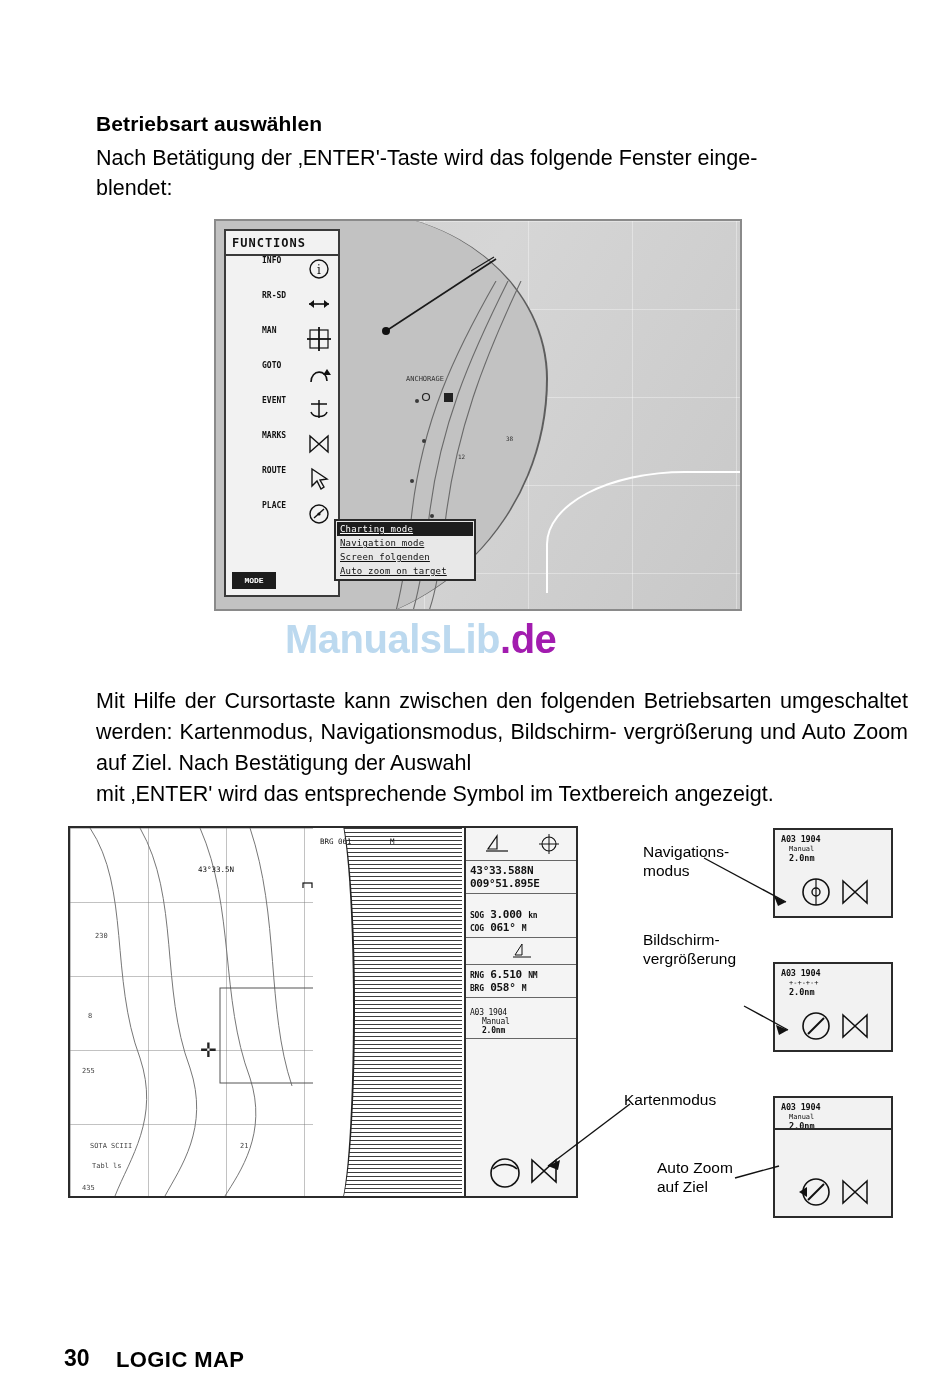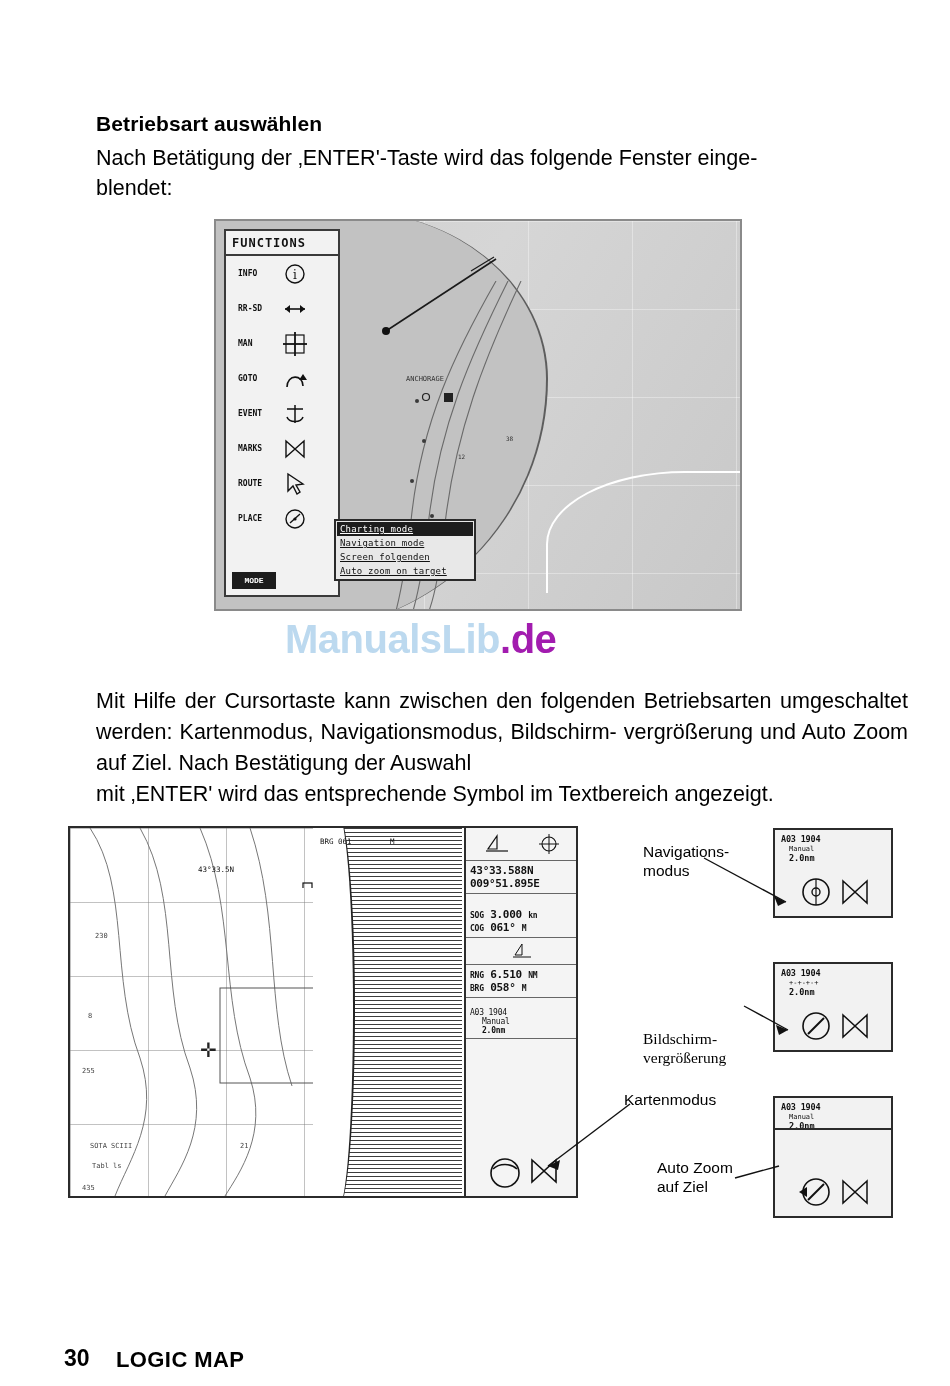--- a/index.html
+++ b/index.html
@@ -61,21 +61,21 @@
   .fnpanel{
     position:absolute;left:8px;top:8px;width:116px;height:368px;
     background:#f2f2f2;border:2px solid #3a3a3a;box-sizing:border-box;
     font-family:"DejaVu Sans Mono", monospace;
   }
   .fnpanel .title{
     font-size:12px;font-weight:bold;letter-spacing:1px;
     padding:5px 0 4px 6px;border-bottom:2px solid #3a3a3a;color:#111;
   }
   .fnrow{
-    display:flex;align-items:center;height:35px;padding-left:12px;
+    display:flex;align-items:flex-start;height:35px;padding-left:12px;margin-left:24px;
   }
   .fnrow .lbl{font-size:8px;font-weight:bold;width:44px;color:#111;}
   .fnrow .ico{
     width:26px;height:26px;position:relative;color:#111;
   }
   .fnrow .ico svg{display:block;}
   .modebtn{
     position:absolute;left:6px;bottom:6px;width:44px;height:17px;
     background:#1d1d1d;color:#ffffff;font-size:8px;font-weight:bold;
     display:flex;align-items:center;justify-content:center;
@@ -424,21 +424,21 @@
           <polygon points="2,5 14,16 2,27" fill="none" stroke="#111" stroke-width="1.5"></polygon>
           <polygon points="26,5 14,16 26,27" fill="none" stroke="#111" stroke-width="1.5"></polygon>
         </svg>
     </div>
   </div>
   <svg class="leader" style="left:700px;top:852px;" width="100" height="60" viewBox="0 0 100 60">
     <line x1="4" y1="6" x2="86" y2="50" stroke="#111" stroke-width="1.4"></line>
     <polygon points="86,50 74,44 78,54" fill="#111"></polygon>
   </svg>
 
-  <div class="lbl-note" style="left:643px;top:1029px;font-family:Liberation Serif, serif;">
+  <div class="lbl-note" style="left:643px;top:930px;">
     <div>Bildschirm-</div>
     <div>vergrößerung</div>
   </div>
   <div class="mini" style="left:773px;top:962px;">
     <div class="top">A03 1904</div>
     <div class="top2">+-+-+-+</div>
     <div class="top3">2.0nm</div>
     <div class="icons">
       <svg width="38" height="38" viewBox="0 0 38 38">
           <circle cx="19" cy="19" r="13" fill="none" stroke="#111" stroke-width="1.6"></circle>

